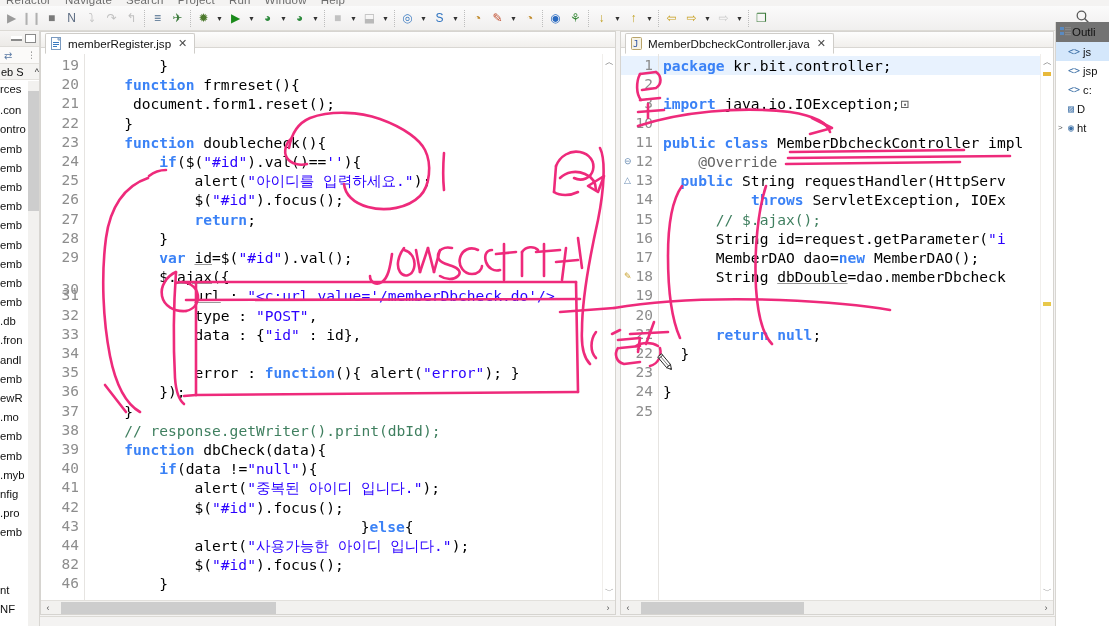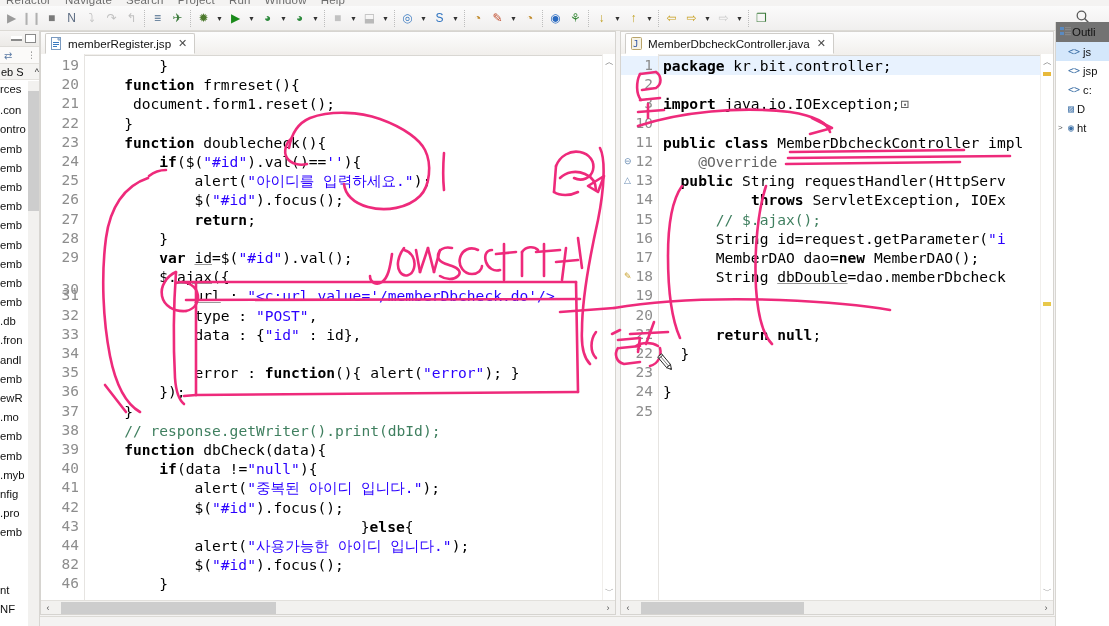--- a/index.html
+++ b/index.html
@@ -75,21 +75,21 @@
     white-space: nowrap; overflow: hidden; color: #111; padding-left: 0px;
   }
   .lr-scroll {
     position:absolute; right:0; top:50px; width:11px; height:545px; background:#f2f1ef;
   }
   .lr-thumb { position:absolute; right:0; top:10px; width:11px; height:120px; background:#cdcdcd; }
 
   
   .pane { position: absolute; background: #fff; }
   .pane-tabbar {
-    height: 24px; background: linear-gradient(#fdfdfd,#f1efec);
+    height: 16px; background: linear-gradient(#fdfdfd,#f1efec);
     border-bottom: 1px solid #d9d7d3; position: relative;
   }
   .tab {
     position:absolute; left: 4px; top: 1px; height: 21px;
     display:flex; align-items:center; gap:5px; padding: 0 7px 0 5px;
     background: #fff; border: 1px solid #cfcdc9; border-bottom: 1px solid #fff;
     border-radius: 2px 2px 0 0; font-size: 11.6px; color:#111; white-space:nowrap;
   }
   .tab .close { color:#4a4a4a; font-size: 11px; margin-left: 2px; }
   .file-ico { width: 12px; height: 13px; display:block; }
@@ -107,21 +107,21 @@
   .gmark { position:absolute; left:3px; font-size:9px; color:#6d8fb5; line-height:19.2px; height:19.2px;}
   .codelines {
     position:absolute; left:44px; top:0; right:0; bottom:14px; overflow:hidden;
   }
   .codelines.j { left: 38px; }
   .cl {
     position:absolute; left:0; right:0; height:19.2px; line-height:19.2px;
     font-family:"DejaVu Sans Mono", monospace; font-size:14.6px;
     white-space:pre; color:#000;
   }
-  .k  { color:#000000; font-weight:bold; }   
+  .k  { color:#3b82f6; font-weight:bold; }   
   .s  { color:#2a00ff; }                      
   .c  { color:#3f7f5f; }                      
   .f  { color:#000; }
   .fl { color:#000; text-decoration: underline; text-decoration-color:#9a9a9a; }
   .an { color:#646464; }                      
   .hl-line { position:absolute; left:0; right:0; height:19.2px; background:#e8f2fe; }
 
   .hscroll {
     position:absolute; left:0; right:0; bottom:0; height:14px;
     background:#f2f1ef; border-top:1px solid #e2e0dc;

